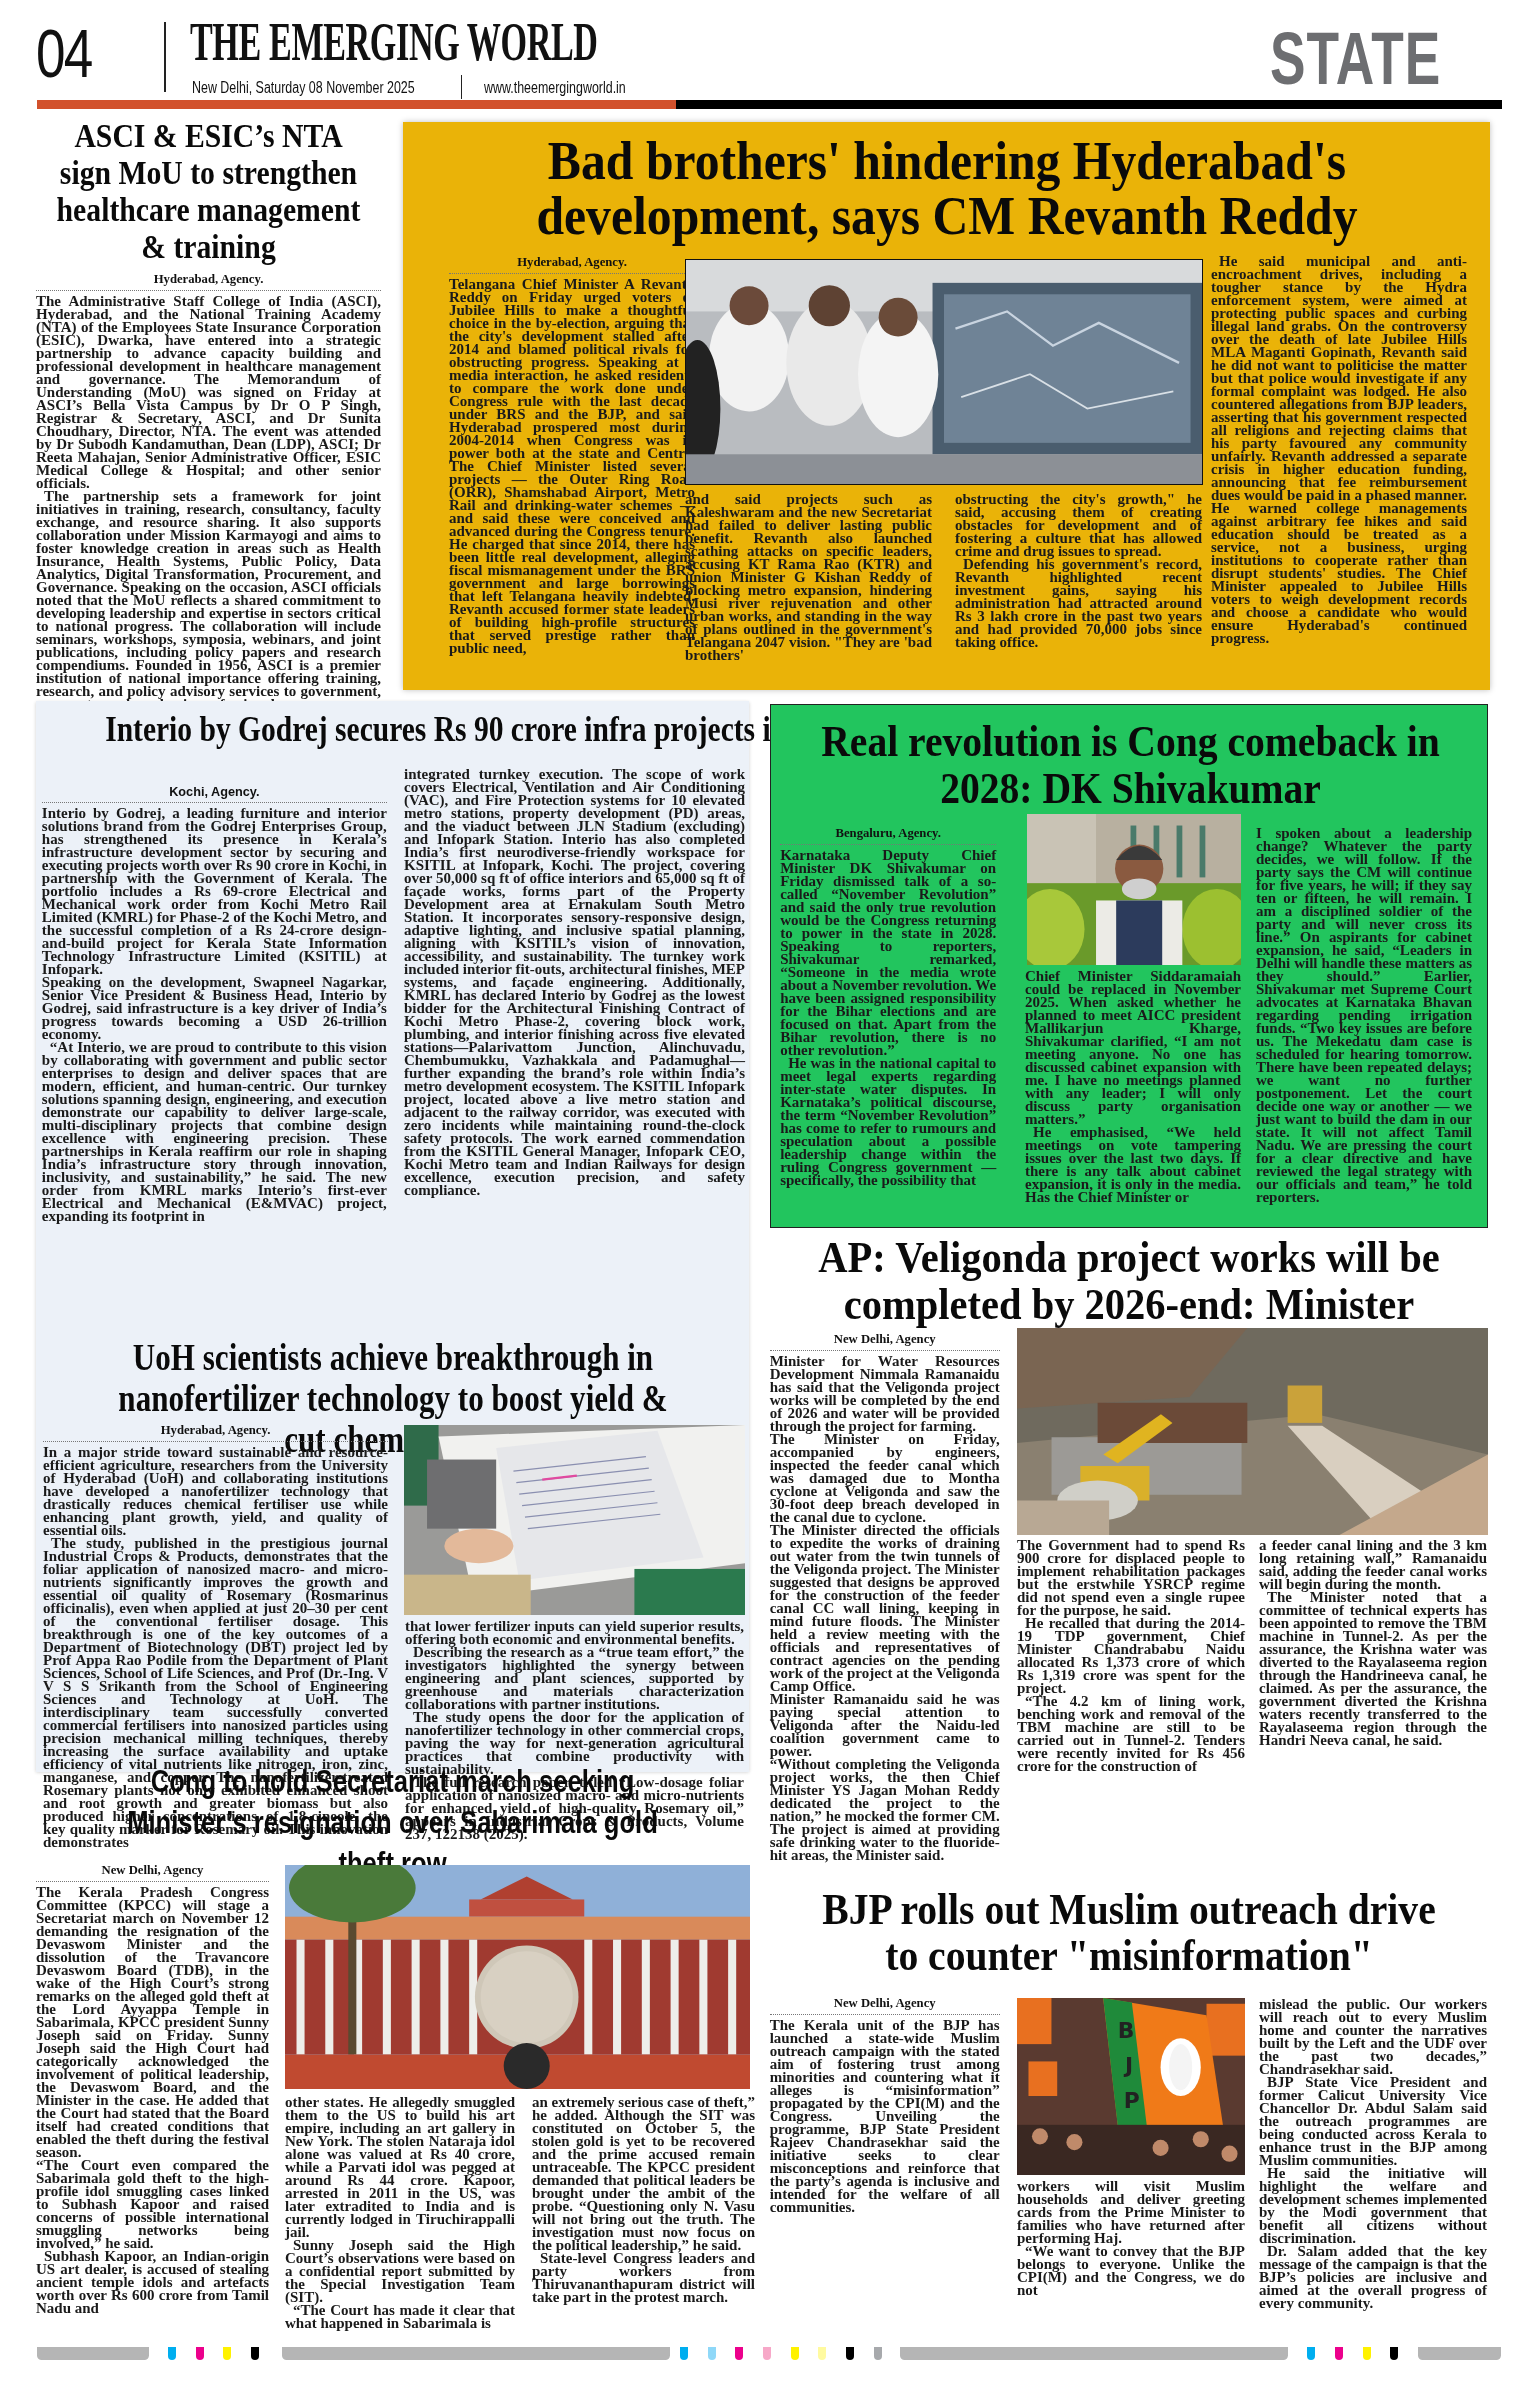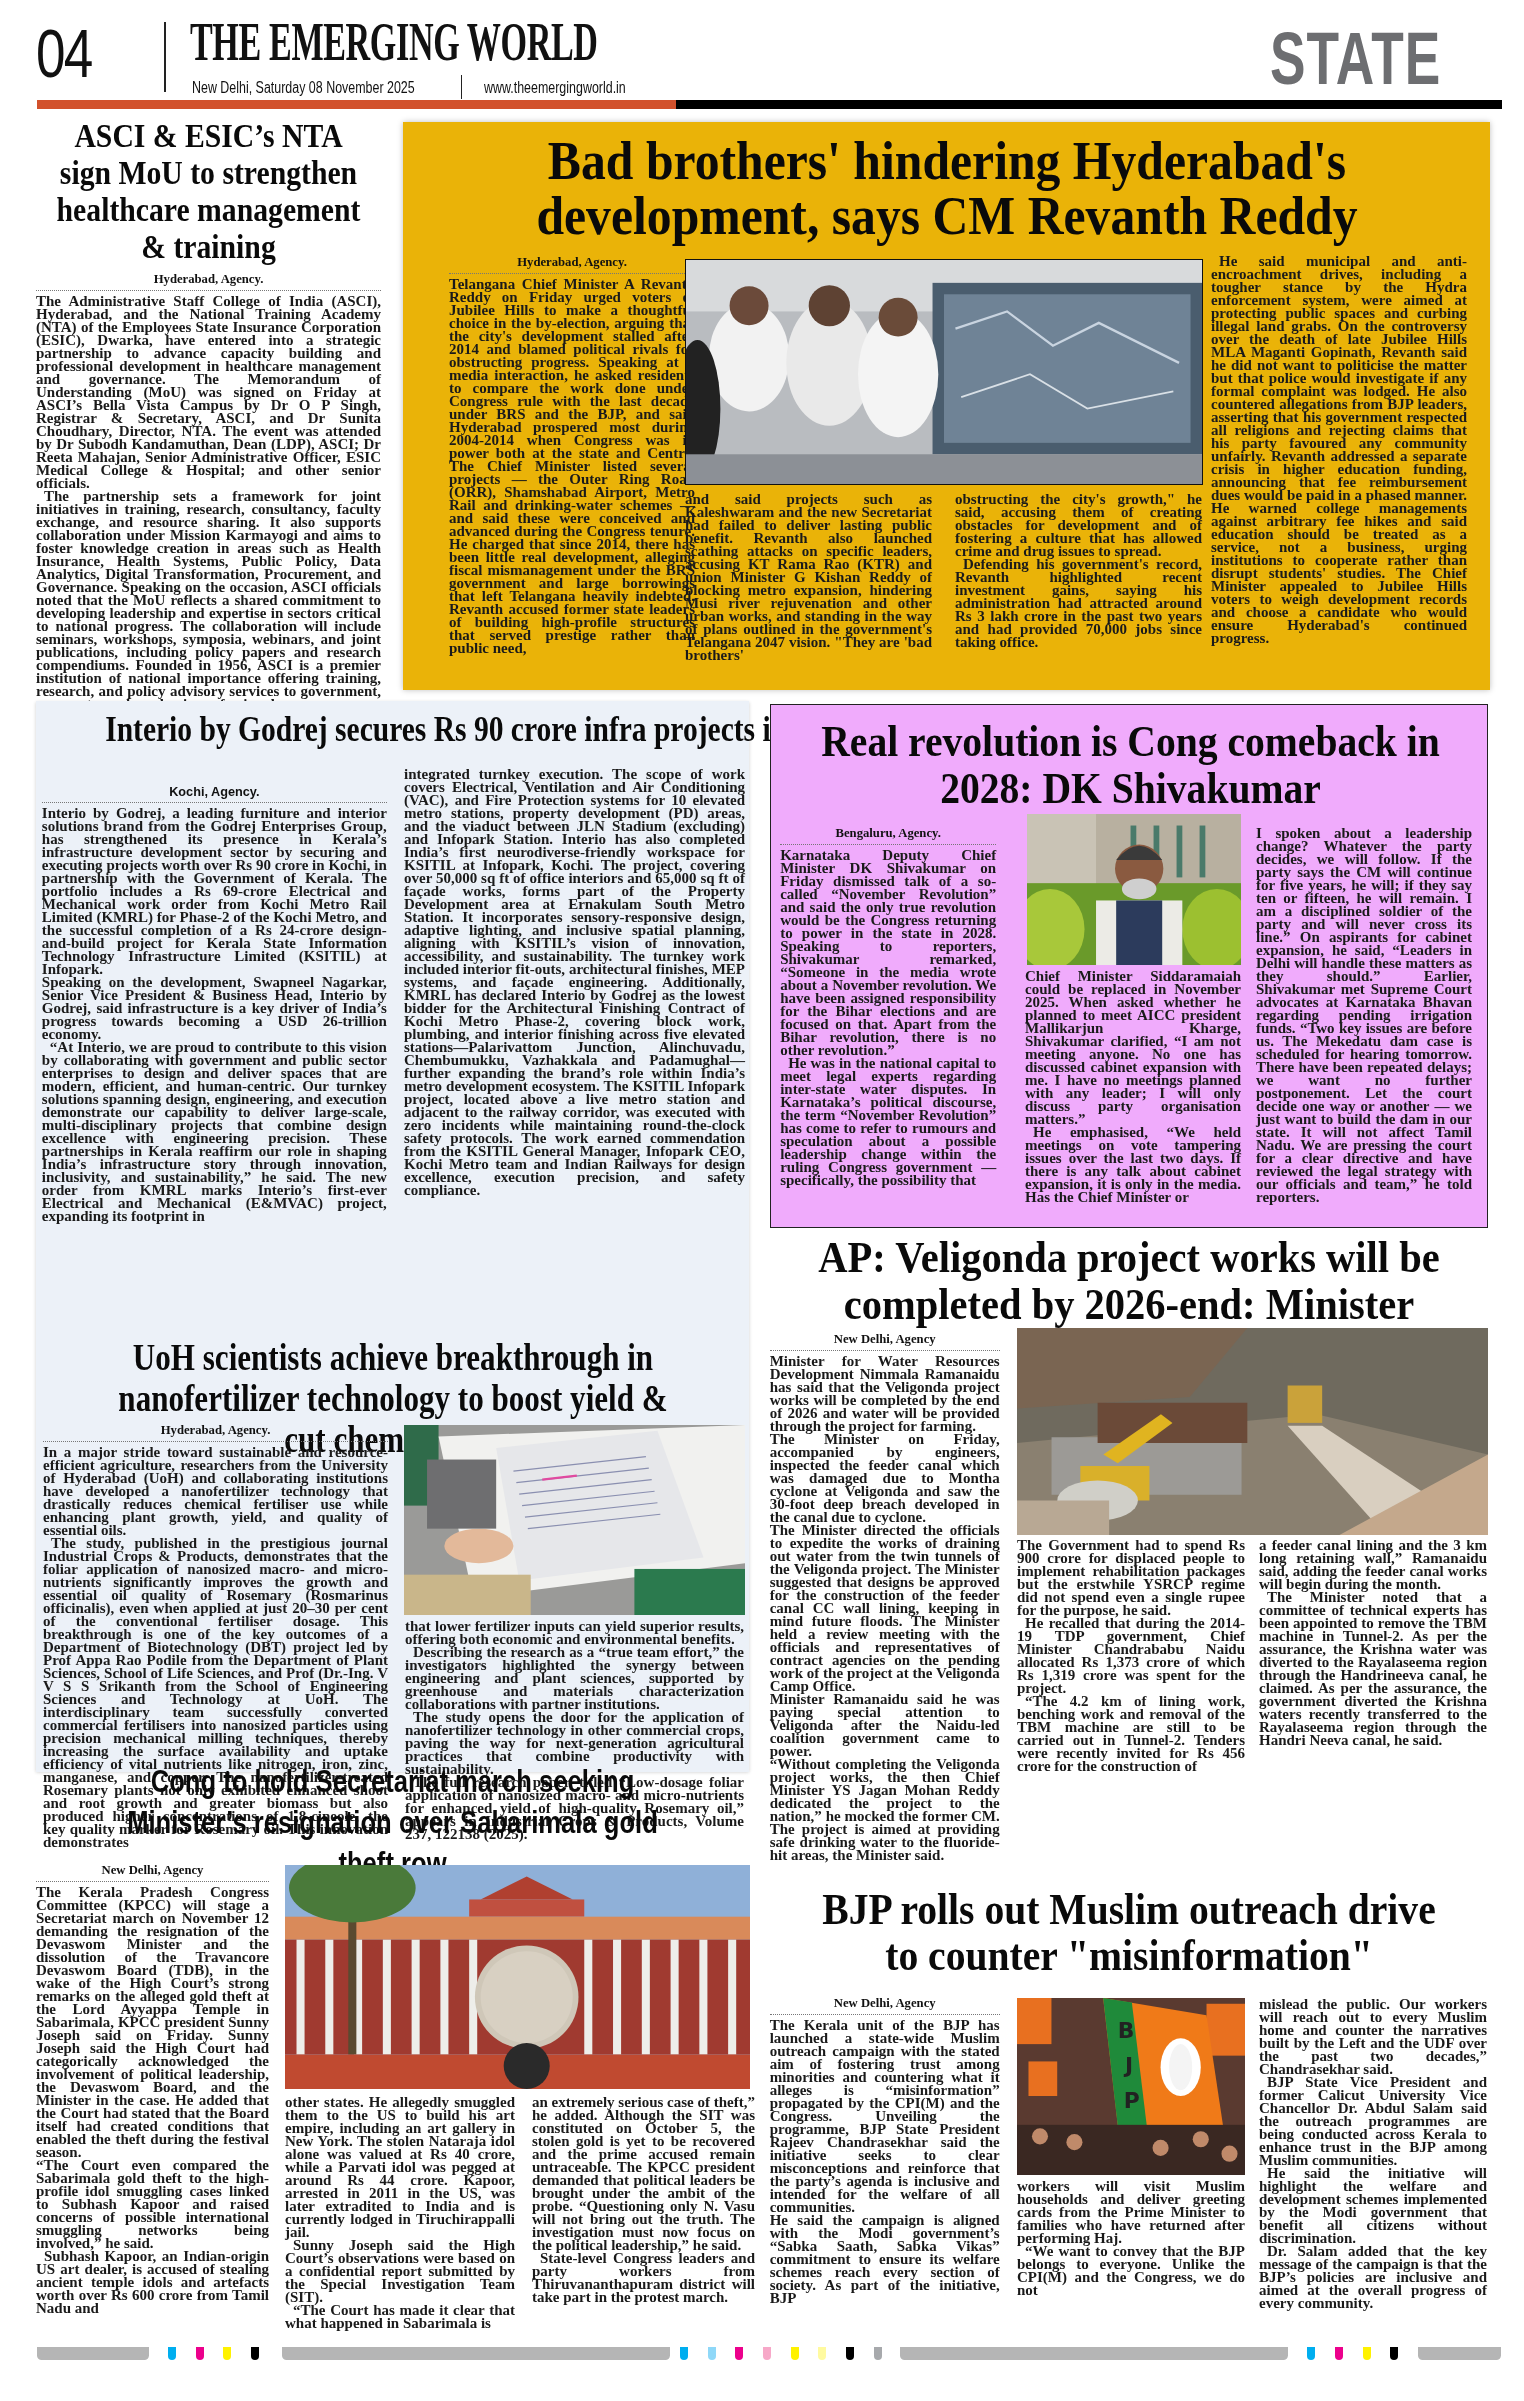--- a/index.html
+++ b/index.html
@@ -44,21 +44,21 @@
   #left-box { left: 36px; top: 701px; width: 713px; height: 1071px; background: #ecf1f8; box-shadow: 0 1.2px 3.5px rgba(0,0,0,0.2); }
   #interio .headline { position: absolute; left: 5.8px; top: 8px; width: 702px; font-size: 36px; line-height: 40px; transform: scaleX(0.82); transform-origin: center top; white-space: nowrap; }
   #interio .c1 { position: absolute; left: 5.8px; top: 58px; width: 345px; }
   #interio .c2 { position: absolute; left: 368px; top: 67px; width: 341px; }
   #uoh .headline { position: absolute; left: 5.8px; top: 636px; width: 702px; font-size: 37px; line-height: 41px; transform: scaleX(0.84); transform-origin: center top; }
   #uoh .c1 { position: absolute; left: 7px; top: 722px; width: 345px; }
   #uoh .photo { position: absolute; left: 368px; top: 724px; width: 341px; height: 190px; border: none; }
   #uoh .c2 { position: absolute; left: 369px; top: 919px; width: 339px; }
 
   
-  #dk { left: 770px; top: 704px; width: 718px; height: 524px; border: 1.2px solid #222; background: #f0abfc; }
+  #dk { left: 770px; top: 704px; width: 718px; height: 524px; border: 1.2px solid #222; background: #22c55e; }
   #dk .headline { position: absolute; left: 5.8px; top: 12.7px; width: 707px; font-size: 44px; line-height: 47px; transform: scaleX(0.9); transform-origin: center top; }
   #dk .c1 { position: absolute; left: 9.2px; top: 121px; width: 216px; }
   #dk .photo { position: absolute; left: 256px; top: 109px; width: 214px; height: 151px; border: none; }
   #dk .c2 { position: absolute; left: 254px; top: 265px; width: 216px; }
   #dk .c3 { position: absolute; left: 485px; top: 122px; width: 216px; }
 
   
   #veli { left: 768px; top: 1234px; width: 722px; }
   #veli .headline { position: absolute; left: 0; top: 0; width: 722px; font-size: 45px; line-height: 47px; transform: scaleX(0.9); transform-origin: center top; }
   #veli .c1 { position: absolute; left: 1.7px; top: 98px; width: 230px; }
@@ -319,21 +319,20 @@
     <p class="indent">State-level Congress leaders and party workers from Thiruvananthapuram district will take part in the protest march.</p>
   </div>
 </div>
 
 <div class="abs" id="bjp">
   <div class="headline">BJP rolls out Muslim outreach drive to counter "misinformation"</div>
   <div class="c1">
     <div class="dateline">New Delhi, Agency</div>
     <div class="body-text">
       <p>The Kerala unit of the BJP has launched a state-wide Muslim outreach campaign with the stated aim of fostering trust among minorities and countering what it alleges is “misinformation” propagated by the CPI(M) and the Congress. Unveiling the programme, BJP State President Rajeev Chandrasekhar said the initiative seeks to clear misconceptions and reinforce that the party’s agenda is inclusive and intended for the welfare of all communities.</p>
-      <p>He said the campaign is aligned with the Modi government’s “Sabka Saath, Sabka Vikas” commitment to ensure its welfare schemes reach every section of society. As part of the initiative, BJP</p>
     </div>
   </div>
   <div class="photo">
     <svg viewBox="0 0 397 307" preserveAspectRatio="none">
       <rect width="397" height="307" fill="#5a3a30"></rect>
       <g fill="#e87020">
           <rect x="0" y="0" width="60" height="80"></rect>
           <rect x="330" y="10" width="67" height="90"></rect>
           <rect x="20" y="110" width="50" height="60"></rect>
         </g>

